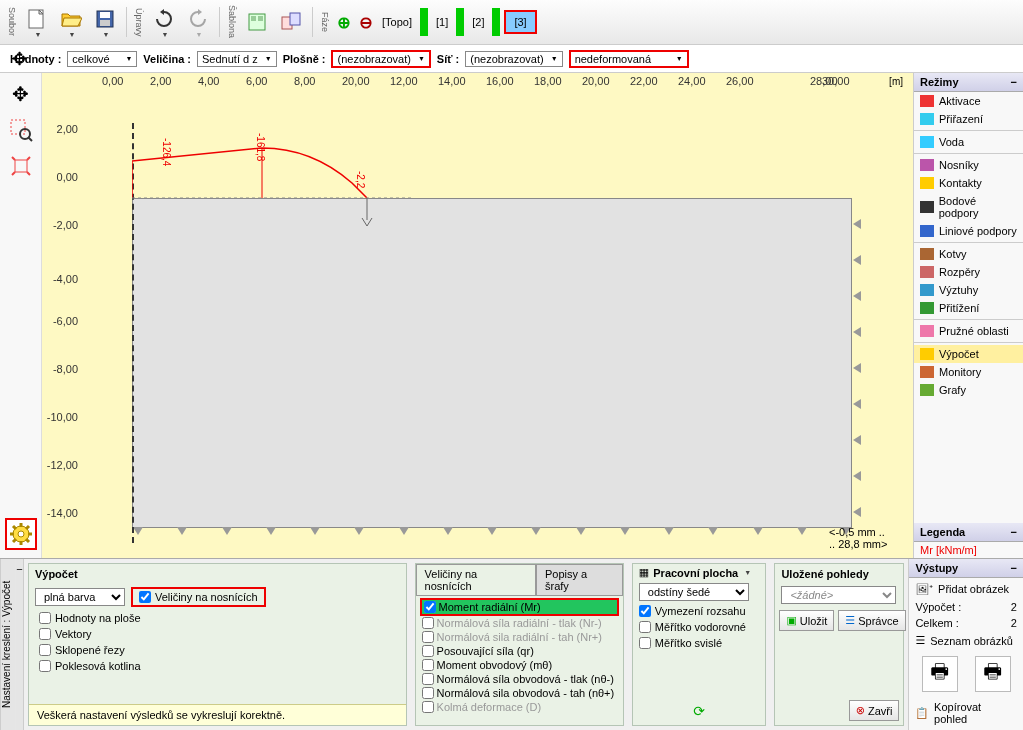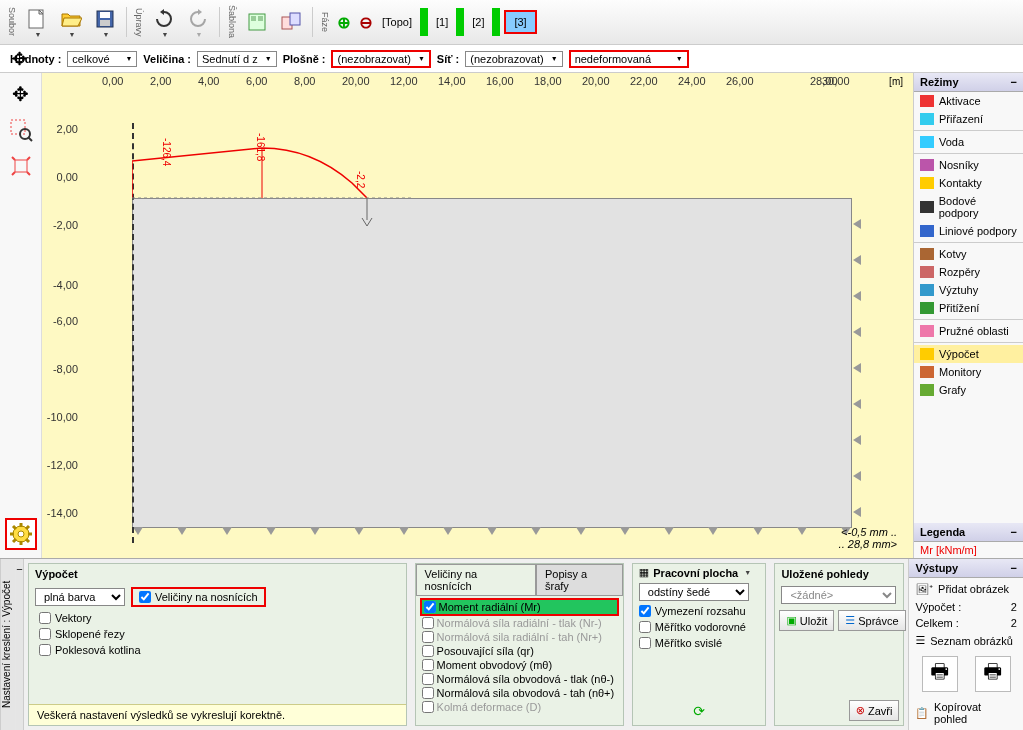--- a/index.html
+++ b/index.html
@@ -40,21 +40,21 @@
 .tri-side { position: absolute; right: -10px; width: 0; height: 0; border-top: 5px solid transparent; border-bottom: 5px solid transparent; border-right: 8px solid #999; }
 
 .right-panel { width: 110px; background: #f8f8f8; border-left: 1px solid #ccc; display: flex; flex-direction: column; }
 .rp-header { background: linear-gradient(#e8e8f5, #d0d0e8); padding: 3px 6px; font-weight: bold; border-bottom: 1px solid #aaa; display: flex; justify-content: space-between; }
 .rp-item { padding: 3px 6px; display: flex; align-items: center; gap: 5px; cursor: pointer; }
 .rp-item.active { background: #fff0a0; }
 .rp-icon { width: 14px; height: 12px; display: inline-block; }
 .rp-sep { height: 1px; background: #ccc; margin: 2px 0; }
 .legend-box { margin-top: auto; }
 .legend-val { color: #e00; padding: 2px 6px; }
-.legend-range { text-align: right; padding: 2px 6px; font-size: 10px; font-style: italic; }
+.legend-range { text-align: left; padding: 2px 6px; font-size: 10px; }
 
 .bottom-area { height: 172px; display: flex; background: #f0f0f0; border-top: 1px solid #aaa; }
 .vside { width: 16px; writing-mode: vertical-rl; text-align: center; background: #e5e5e5; border-right: 1px solid #ccc; padding: 4px 0; font-size: 10px; transform: rotate(180deg); }
 .panel { border: 1px solid #b5c5b5; margin: 4px; background: #eaf2e6; display: flex; flex-direction: column; }
 .panel-h { font-weight: bold; padding: 4px 6px; background: #eaf2e6; }
 .p1 { width: 380px; }
 .p1-row { display: flex; align-items: center; padding: 3px 6px; gap: 6px; }
 .p1-select { border: 1px solid #888; padding: 1px 4px; width: 90px; background: #fff; }
 .chk-hl { border: 2px solid #e00; padding: 2px 6px; display: flex; align-items: center; gap: 4px; }
 .chk-row { padding: 2px 10px; display: flex; align-items: center; gap: 4px; }
@@ -238,21 +238,21 @@
         <span style="left: 548px;">22,00</span>
         <span style="left: 596px;">24,00</span>
         <span style="left: 644px;">26,00</span>
         <span style="left: 728px; text-align: right;">28,00</span>
         <span style="left: 740px;">30,00</span>
       </div>
     <div class="ruler-left">
         <span style="top: 30px;">2,00</span>
         <span style="top: 78px;">0,00</span>
         <span style="top: 126px;">-2,00</span>
-        <span style="top: 186px; text-align: right;">-4,00</span>
+        <span style="top: 180px; text-align: right;">-4,00</span>
         <span style="top: 222px;">-6,00</span>
         <span style="top: 270px;">-8,00</span>
         <span style="top: 318px;">-10,00</span>
         <span style="top: 366px;">-12,00</span>
         <span style="top: 414px;">-14,00</span>
       </div>
     <div class="plot-area">
       <div class="grey-rect">
         <div class="tri-marks">
             <div class="tri"></div>
@@ -395,20 +395,24 @@
     <div class="p1-row">
       <select class="p1-select"><option>plná barva</option></select>
       <label class="chk-hl">
           <input type="checkbox" checked="" style="">
           <span>Veličiny na nosnících</span>
         </label>
     </div>
     <div id="vypocet-opts">
         <label class="chk-row">
           <input type="checkbox" style="">
+          <span>Hodnoty na ploše</span>
+        </label>
+        <label class="chk-row">
+          <input type="checkbox" style="">
           <span>Vektory</span>
         </label>
         <label class="chk-row">
           <input type="checkbox" style="">
           <span>Sklopené řezy</span>
         </label>
         <label class="chk-row">
           <input type="checkbox" style="">
           <span>Poklesová kotlina</span>
         </label>
@@ -478,21 +482,21 @@
         <label class="p3-row">
           <input type="checkbox" style="">
           <span>Měřítko svislé</span>
         </label>
       </div>
     <div style="margin-top:auto;text-align:center;padding:6px"><span style="color:#0a0;font-size:14px">⟳</span></div>
   </div>
 
   <div class="panel p4">
     <div class="panel-h">Uložené pohledy</div>
-    <div style="padding:2px 6px"><select class="p1-select" style="width:115px;color:#888"><option>&lt;žádné&gt;</option></select></div>
+    <div style="padding:2px 6px"><select class="p1-select" style="width:115px;font-style:italic;color:#888"><option>&lt;žádné&gt;</option></select></div>
     <div class="btn-row">
       <div class="btn">
           <span style="color:#0a0">▣</span>
           <span>Uložit</span>
         </div>
       <div class="btn">
           <span style="color:#06c">☰</span>
           <span>Správce</span>
         </div>
     </div>

